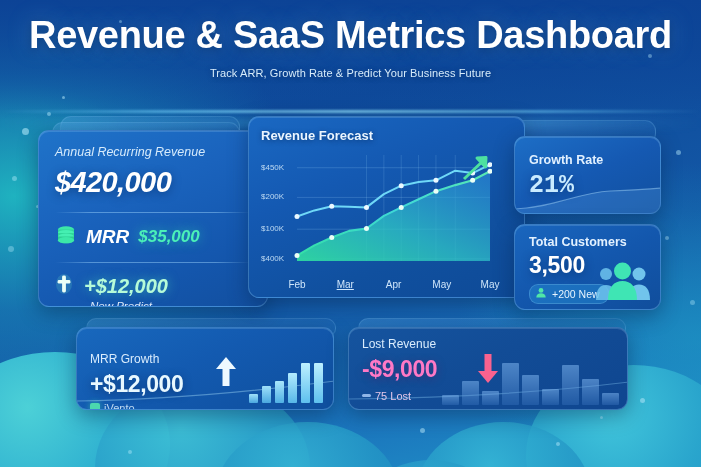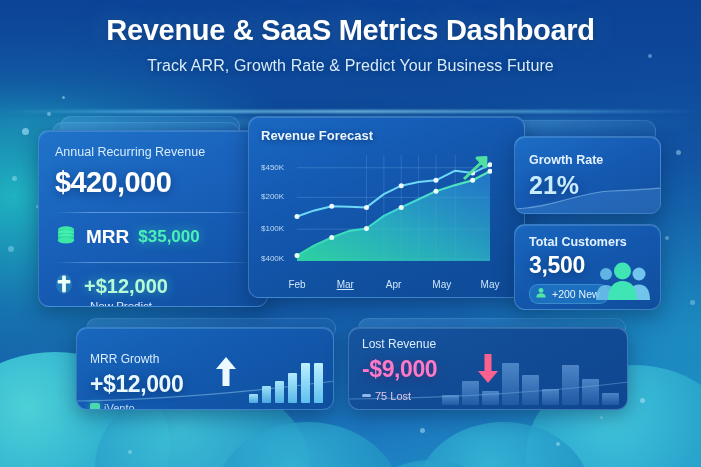--- a/index.html
+++ b/index.html
@@ -45,25 +45,25 @@
         background:radial-gradient(circle at 40% 28%, #43c9dd 0%, #2aa6cd 50%, #1f8cc3 100%); opacity:.93; }
   .c5 { right:110px; bottom:-100px; width:175px; height:145px;
         background:radial-gradient(circle at 42% 30%, #38bcd8 0%, #2599c7 55%, #1c84bc 100%); opacity:.8; }
   .c6 { right:195px; bottom:-118px; width:150px; height:125px;
         background:radial-gradient(circle at 42% 30%, #34b2d2 0%, #2190c2 60%, #1a7db8 100%); opacity:.7; }
   .bokeh { position:absolute; border-radius:50%; background:#bdf0ff; }
 
   
   #header { position:absolute; left:0; right:0; top:14px; text-align:center; z-index:5; }
   #title {
-    font-size:29px; font-weight:bold; color:#ffffff; letter-spacing:-0.3px;
+    font-size:38px; font-weight:bold; color:#ffffff; letter-spacing:-0.3px;
     text-shadow:0 2px 10px rgba(0,40,90,.55), 0 0 22px rgba(130,205,255,.35);
   }
   #subtitle {
-    margin-top:10px; font-size:16px; color:#d7ecfb; letter-spacing:.1px;
+    margin-top:10px; font-size:11px; color:#d7ecfb; letter-spacing:.1px;
     text-shadow:0 1px 5px rgba(0,35,80,.5);
   }
 
   
   .card {
     position:absolute; border-radius:11px;
     border:1px solid rgba(150,215,255,0.30);
     box-shadow:0 6px 20px rgba(4,32,70,.40), inset 0 1px 0 rgba(190,235,255,.18);
     overflow:hidden; z-index:4;
   }
@@ -72,20 +72,21 @@
     background:linear-gradient(160deg, rgba(90,170,235,.30), rgba(40,110,190,.16));
     border:1px solid rgba(150,215,255,0.18);
     z-index:3;
   }
 
   
   #arr-card {
     left:38px; top:130px; width:230px; height:177px;
     background:linear-gradient(157deg,#1f73c9 0%,#1a63bd 38%,#1457ae 72%,#124f9f 100%);
     padding:14px 16px 8px 16px;
+    font-style:italic;
   }
   #arr-label { font-size:12.5px; color:#d6ebfc; }
   #arr-value {
     margin-top:7px; font-size:29px; font-weight:bold; color:#ffffff; letter-spacing:-.6px;
     text-shadow:0 2px 9px rgba(0,35,85,.5);
   }
   .divider { height:1px; background:linear-gradient(90deg, rgba(160,215,255,0) 0%, rgba(160,215,255,.45) 18%, rgba(160,215,255,.45) 82%, rgba(160,215,255,0) 100%); }
   #arr-div1 { margin-top:13px; }
   #mrr-row { display:flex; align-items:center; gap:9px; margin-top:11px; }
   #mrr-label { font-size:19px; font-weight:bold; color:#ffffff; }
@@ -107,21 +108,21 @@
   .ytick { position:absolute; font-size:8px; color:#bcd9f2; left:0; }
   .xtick { position:absolute; font-size:10px; color:#cfe6fb; bottom:-2px; text-align:center; width:40px; }
 
   
   #growth-card {
     left:514px; top:136px; width:147px; height:78px;
     background:linear-gradient(155deg,#1d6ec6 0%,#1559b2 50%,#11509f 100%);
     padding:16px 14px 0 14px;
   }
   #growth-label { font-size:12.5px; color:#e2f1ff; font-weight:bold; }
-  #growth-value { margin-top:4px; font-size:25px; font-weight:bold; color:#c9ebff; text-shadow:0 2px 9px rgba(0,35,85,.5); }
+  #growth-value { margin-top:4px; font-size:25px; font-weight:bold; color:#c9ebff; text-shadow:0 2px 9px rgba(0,35,85,.5);font-family:Liberation Mono, monospace; }
   .card-wave { position:absolute; left:0; right:0; bottom:0; height:30px; }
 
   
   #cust-card {
     left:514px; top:224px; width:147px; height:86px;
     background:linear-gradient(155deg,#1a66be 0%,#1357ad 50%,#104e9c 100%);
     padding:10px 14px 0 14px;
   }
   #cust-label { font-size:12.5px; color:#e2f1ff; font-weight:bold; }
   #cust-value { margin-top:3px; font-size:23px; font-weight:bold; color:#ffffff; letter-spacing:-.3px; text-shadow:0 2px 8px rgba(0,35,85,.5); }

